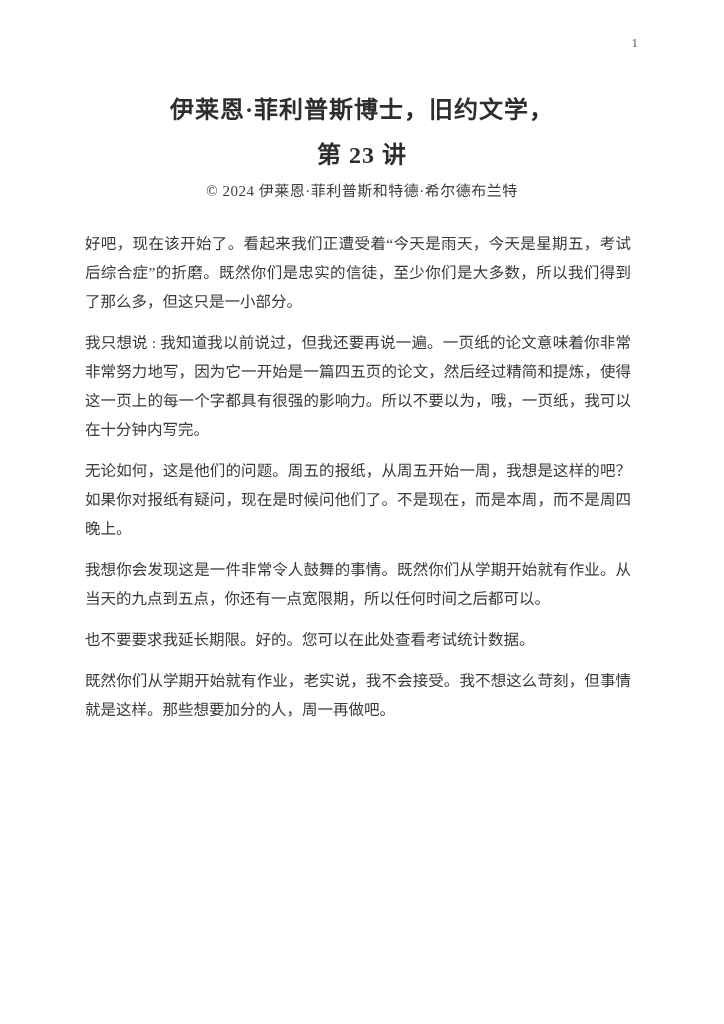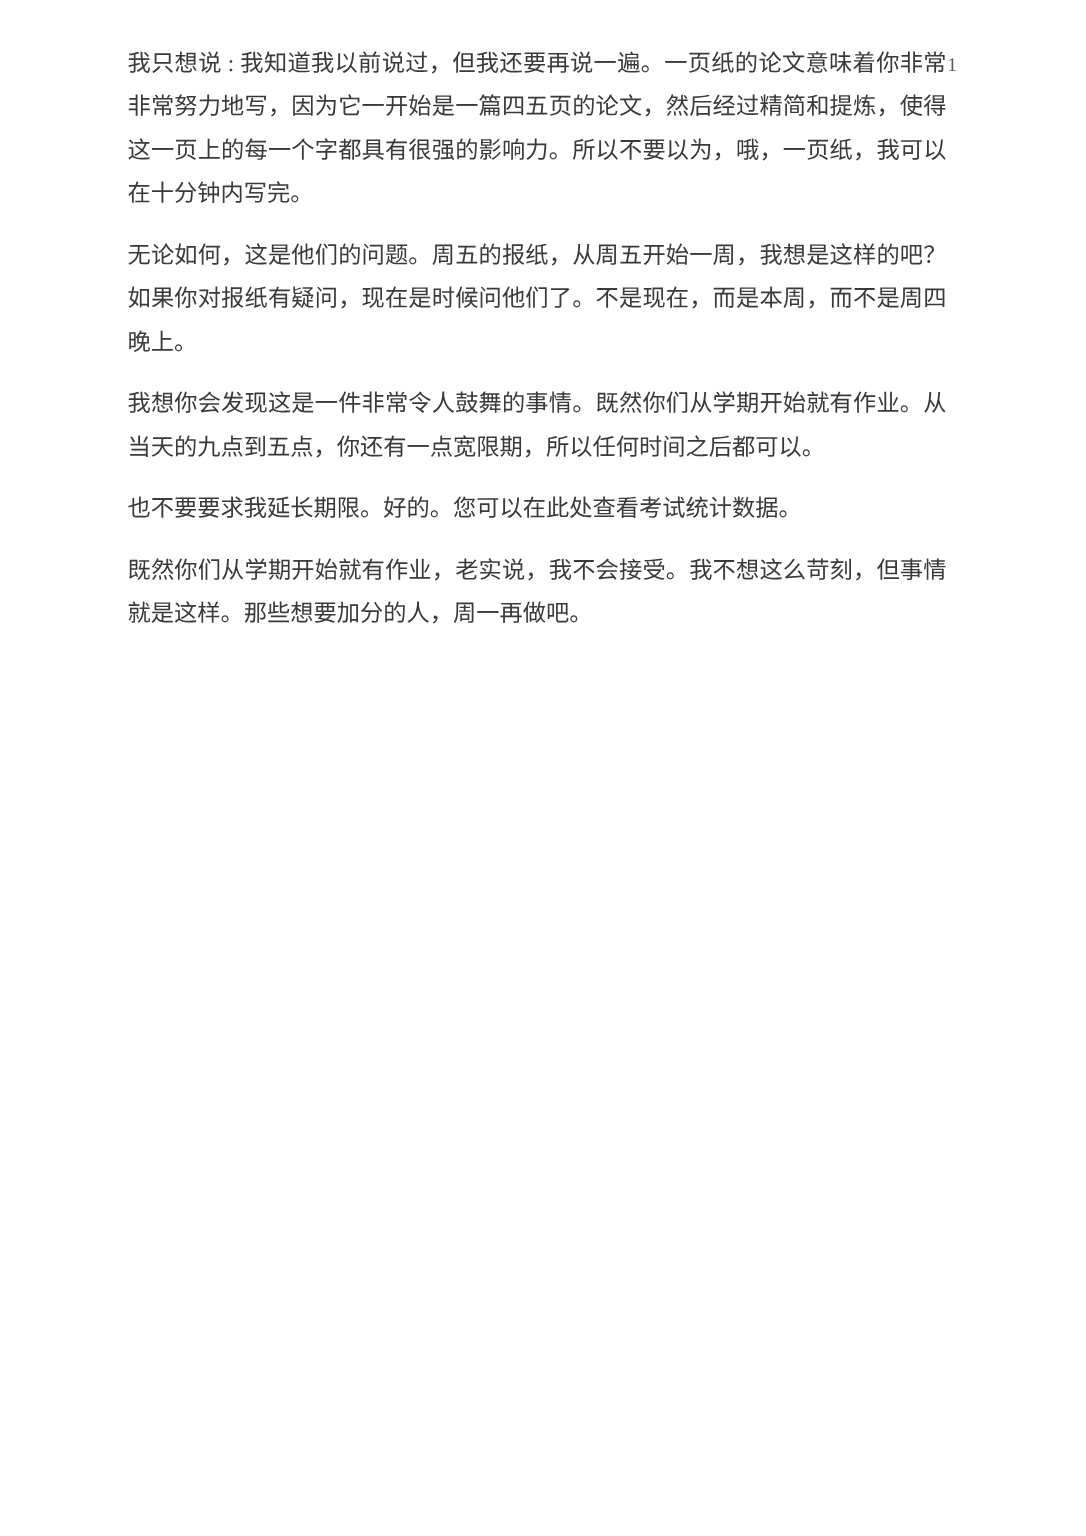--- a/index.html
+++ b/index.html
@@ -67,22 +67,30 @@
     margin-bottom: 0;
   }
 </style>
 </head>
 <body>
 
 <div class="page">
 
   <div class="page-number">1</div>
 
+  <header class="doc-header">
+    <h1 class="doc-title">
+      <span class="title-line">伊莱恩·菲利普斯博士，旧约文学，</span>
+      <span class="title-line">第 23 讲</span>
+    </h1>
+    <div class="copyright">© 2024 伊莱恩·菲利普斯和特德·希尔德布兰特</div>
+  </header>
 
   <main class="content">
+    <p class="para">好吧，现在该开始了。看起来我们正遭受着“今天是雨天，今天是星期五，考试后综合症”的折磨。既然你们是忠实的信徒，至少你们是大多数，所以我们得到了那么多，但这只是一小部分。</p>
     <p class="para">我只想说 : 我知道我以前说过，但我还要再说一遍。一页纸的论文意味着你非常非常努力地写，因为它一开始是一篇四五页的论文，然后经过精简和提炼，使得这一页上的每一个字都具有很强的影响力。所以不要以为，哦，一页纸，我可以在十分钟内写完。</p>
     <p class="para">无论如何，这是他们的问题。周五的报纸，从周五开始一周，我想是这样的吧？如果你对报纸有疑问，现在是时候问他们了。不是现在，而是本周，而不是周四晚上。</p>
     <p class="para">我想你会发现这是一件非常令人鼓舞的事情。既然你们从学期开始就有作业。从当天的九点到五点，你还有一点宽限期，所以任何时间之后都可以。</p>
     <p class="para">也不要要求我延长期限。好的。您可以在此处查看考试统计数据。</p>
     <p class="para">既然你们从学期开始就有作业，老实说，我不会接受。我不想这么苛刻，但事情就是这样。那些想要加分的人，周一再做吧。</p>
   </main>
 
 </div>
 
 </body></html>

